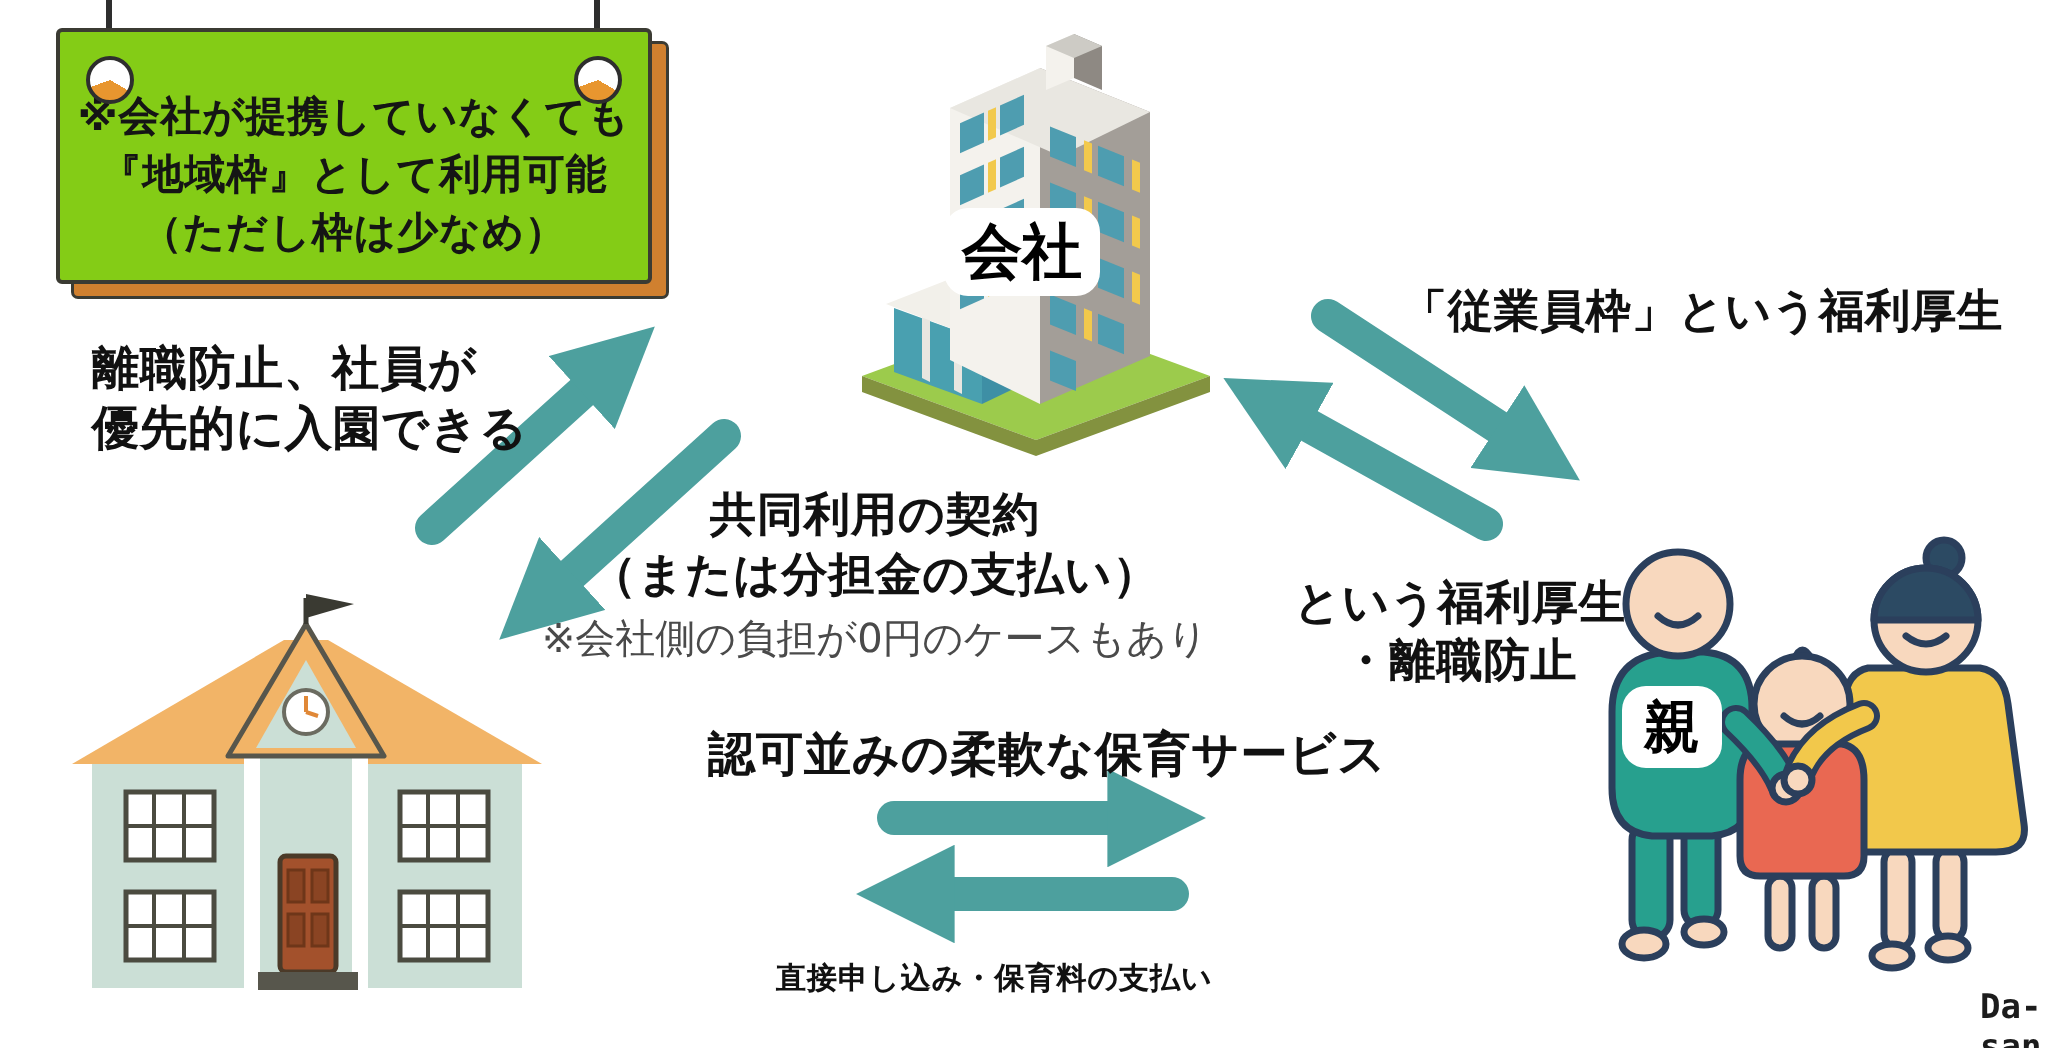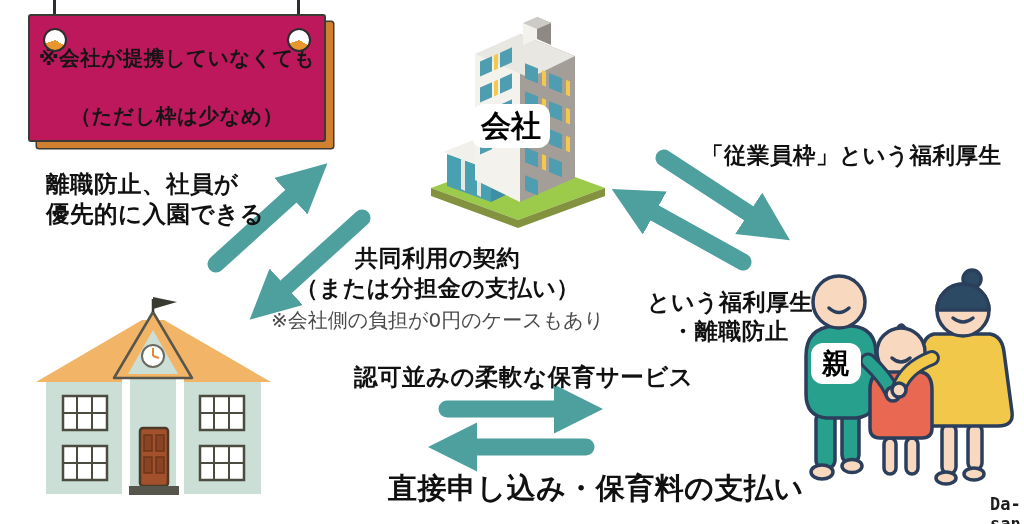--- a/index.html
+++ b/index.html
@@ -10,21 +10,21 @@
   .abs{position:absolute;}
   .txt{
     position:absolute;font-weight:900;color:#111;
     font-family:"DejaVu Sans",sans-serif;letter-spacing:0.5px;
   }
   .center{text-align:center;}
   .note-sub{font-weight:400;color:#4a4a4a;letter-spacing:0;}
   
   .board{
     position:absolute;left:28px;top:14px;width:298px;height:128px;
-    background:#be185d;border:2.5px solid #3b3b33;border-radius:3px;
+    background:#84cc16;border:2.5px solid #3b3b33;border-radius:3px;
     box-shadow:8px 7px 0 -1px #d0802f, 8px 7px 0 0.5px #3b3b33;
     box-sizing:border-box;
     display:flex;flex-direction:column;justify-content:flex-end;align-items:center;
     padding-bottom:9px;
   }
   .board-text{
     font-weight:900;font-size:20.5px;line-height:1.42;color:#151515;text-align:center;
     letter-spacing:0.5px;
   }
   .string{position:absolute;top:0;width:2.5px;height:42px;background:#2e2e2e;}
@@ -62,21 +62,21 @@
       <line x1="447" y1="409" x2="566" y2="409" marker-end="url(#ah)"></line>
       <line x1="586" y1="447" x2="465" y2="447" marker-end="url(#ah)"></line>
     </g>
   </svg>
 
   <div class="string" style="left:53px;"></div>
   <div class="string" style="left:297px;"></div>
   <div class="board">
     <div class="board-text">
       <span>※会社が提携していなくても</span><br>
-      <br>
+      <span>『地域枠』として利用可能</span><br>
       <span>（ただし枠は少なめ）</span>
     </div>
   </div>
   <div class="hole" style="left:43px;"></div>
   <div class="hole" style="left:287px;"></div>
 
   <svg class="abs" style="left:423px;top:6px" width="190" height="235" viewBox="0 0 190 235">
     <polygon points="8,182 95,150 182,182 95,214" fill="#9CCB4C"></polygon>
     <polygon points="8,182 95,214 182,182 182,190 95,222 8,190" fill="#83923F"></polygon>
 
@@ -247,21 +247,21 @@
 
   <div class="txt center" style="left:640px;top:288px;width:180px;font-size:23px;line-height:1.25;">
     <span>という福利厚生</span><br>
     <span>・離職防止</span>
   </div>
 
   <div class="txt" style="left:354px;top:361px;font-size:23.5px;">
     <span>認可並みの柔軟な保育サービス</span>
   </div>
 
-  <div class="txt" style="left:388px;top:469px;font-size:29px;font-family:Liberation Serif, serif;">
+  <div class="txt" style="left:388px;top:480px;font-size:15px;font-family:Liberation Serif, serif;">
     <span>直接申し込み・保育料の支払い</span>
   </div>
 
   <div class="watermark">
     <span>Da-san</span>
   </div>
 
 </div>
 
 </body></html>

